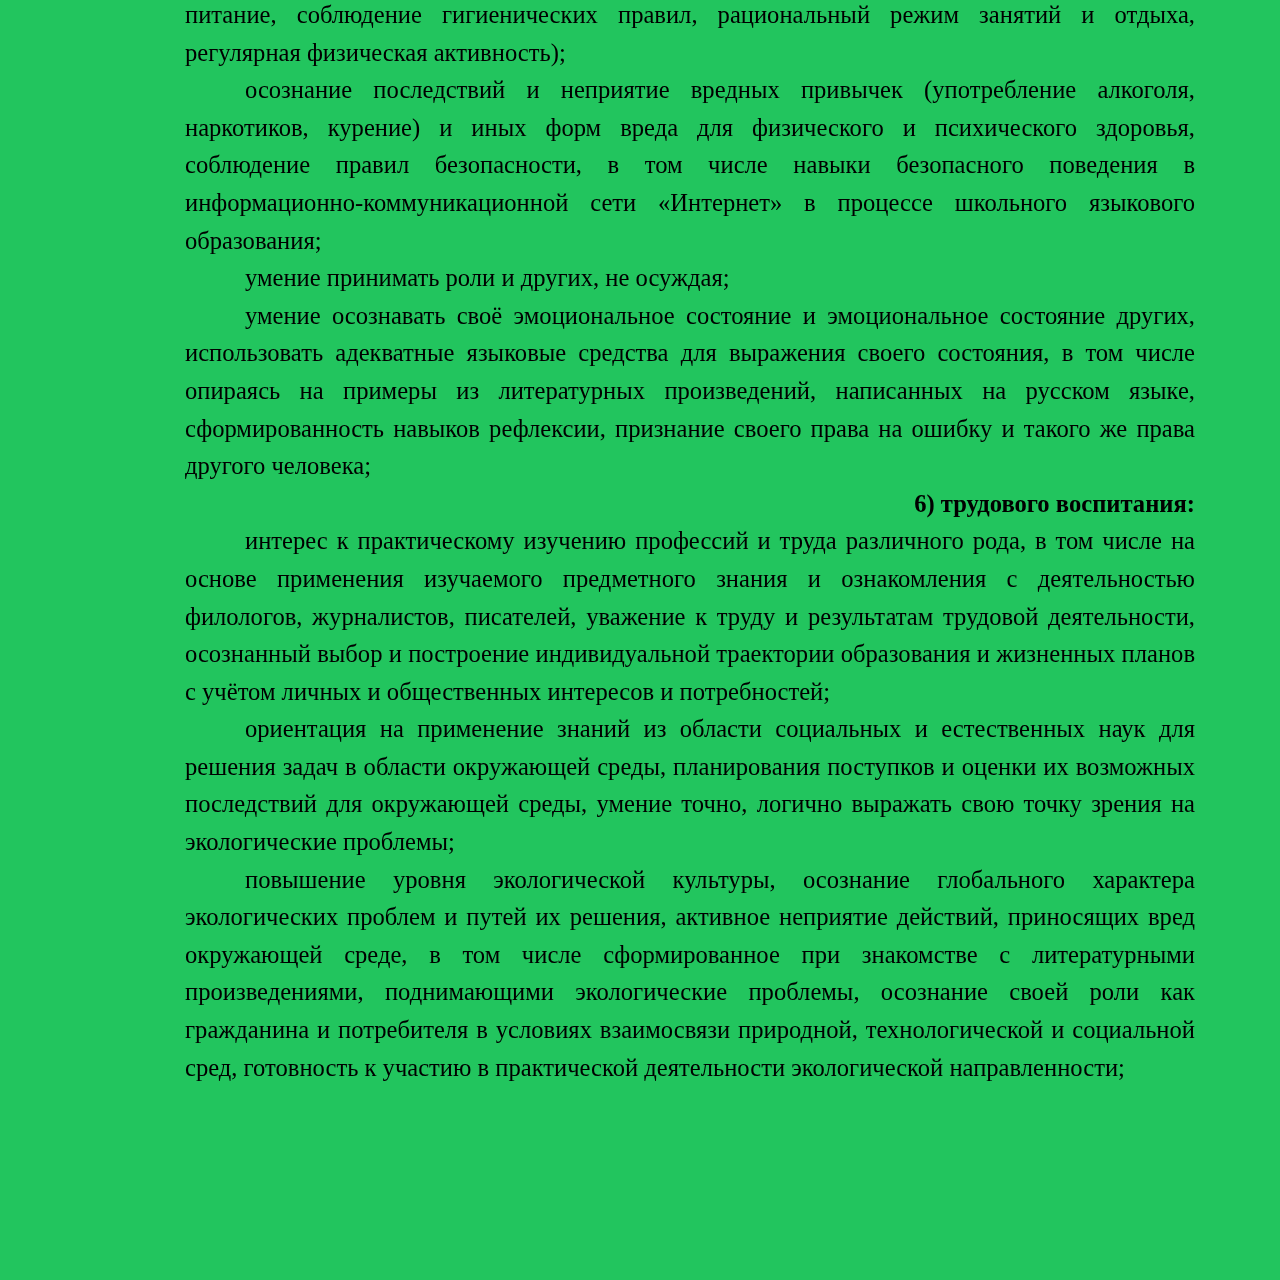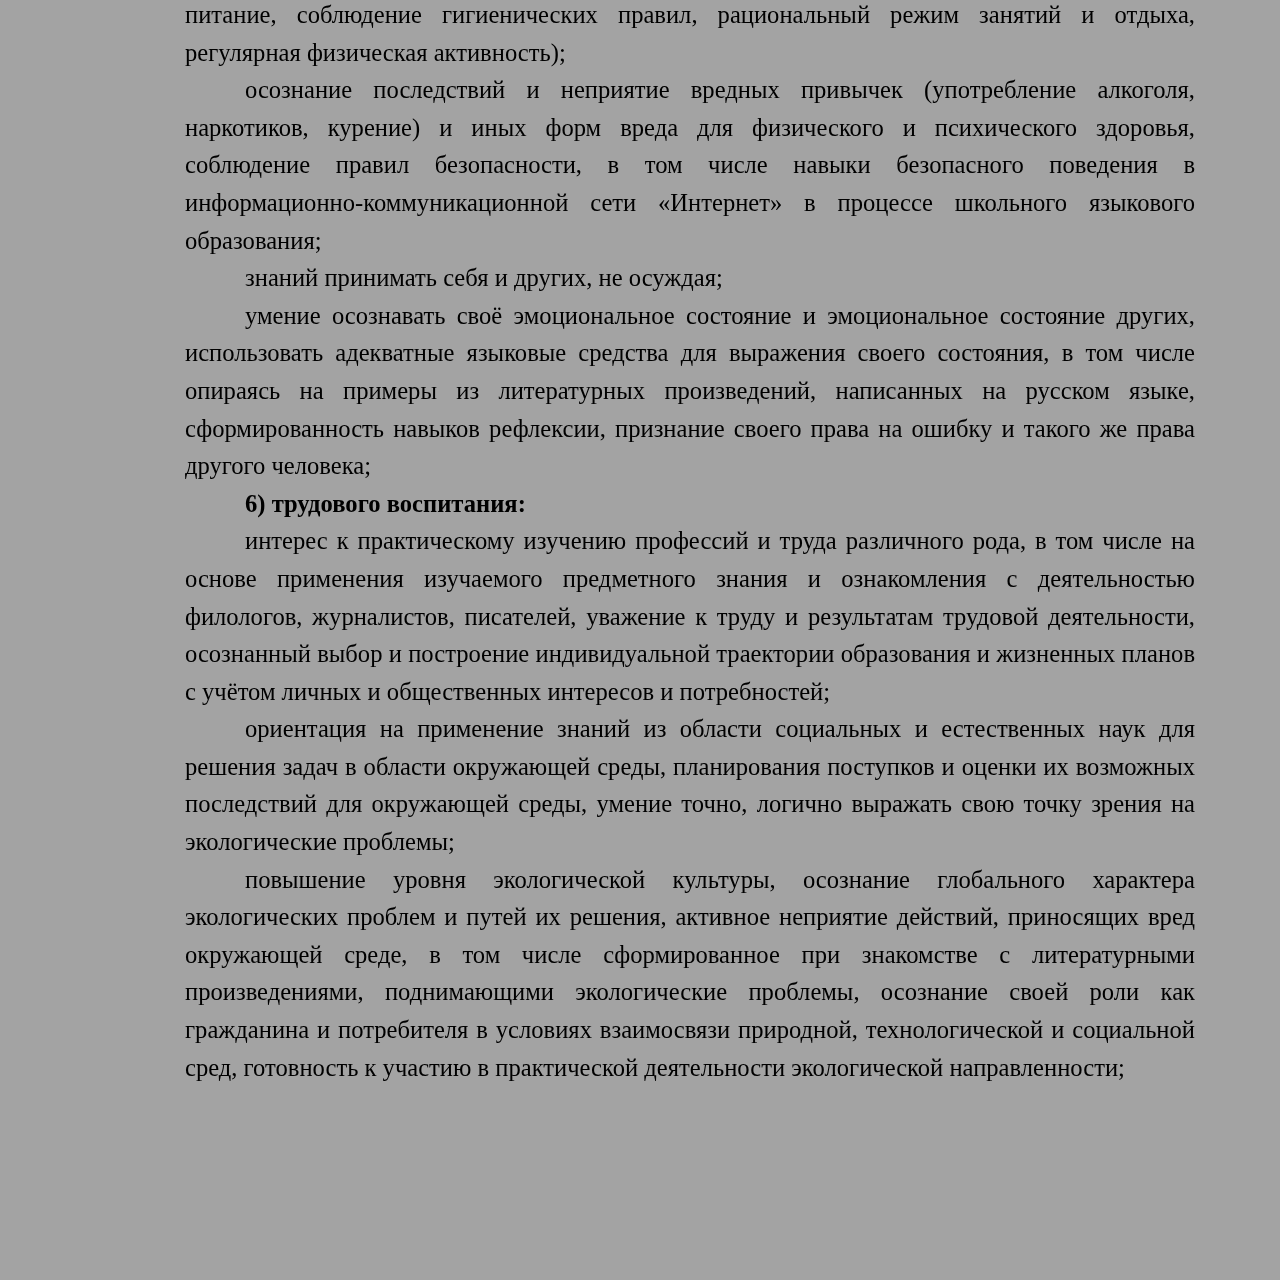--- a/index.html
+++ b/index.html
@@ -12,21 +12,21 @@
     width: 1280px;
     height: 1280px;
     overflow: hidden;
     font-family: "Liberation Serif", "DejaVu Serif", serif;
     color: #000000;
   }
   .page {
     position: relative;
     width: 1280px;
     height: 1280px;
-    background: #a3a3a3;
+    background: #22c55e;
     box-sizing: border-box;
     padding: 0 85px 0 185px;
     overflow: hidden;
   }
   .doc-body {
     width: 1010px;
     margin: 0;
     padding: 0;
     
     position: relative;
@@ -47,21 +47,21 @@
   
   p.para.continued {
     text-indent: 0;
   }
   
   p.heading {
     margin: 0;
     padding: 0;
     font-size: 24.6px;
     line-height: 37.6px;
-    text-align: left;
+    text-align: right;
     text-indent: 60px;
     font-weight: normal;
   }
   p.heading .bold {
     font-weight: bold;
   }
   p.heading .tail {
     font-weight: normal;
   }
   
@@ -73,21 +73,21 @@
 <body>
 
 <div class="page">
   <div class="doc-body">
 
     <p class="para continued">питание, соблюдение гигиенических правил, рациональный режим занятий и отдыха, регулярная физическая активность);</p>
 
     <p class="para">осознание последствий и неприятие вредных привычек (употребление алкоголя, наркотиков, курение) и иных форм вреда для физического и психического здоровья, соблюдение правил безопасности, в том числе навыки безопасного поведения в информационно-коммуникационной сети «Интернет» в процессе школьного языкового образования;</p>
 
 
-    <p class="para short">знаний принимать себя и других, не осуждая;</p>
+    <p class="para short">умение принимать роли и других, не осуждая;</p>
 
     <p class="para">умение осознавать своё эмоциональное состояние и эмоциональное состояние других, использовать адекватные языковые средства для выражения своего состояния, в том числе опираясь на примеры из литературных произведений, написанных на русском языке, сформированность навыков рефлексии, признание своего права на ошибку и такого же права другого человека;</p>
 
     <p class="heading">
       <span class="bold">6) трудового воспитания:</span><span class="tail"></span>
     </p>
 
 
     <p class="para">интерес к практическому изучению профессий и труда различного рода, в том числе на основе применения изучаемого предметного знания и ознакомления с деятельностью филологов, журналистов, писателей, уважение к труду и результатам трудовой деятельности, осознанный выбор и построение индивидуальной траектории образования и жизненных планов с учётом личных и общественных интересов и потребностей;</p>
 

